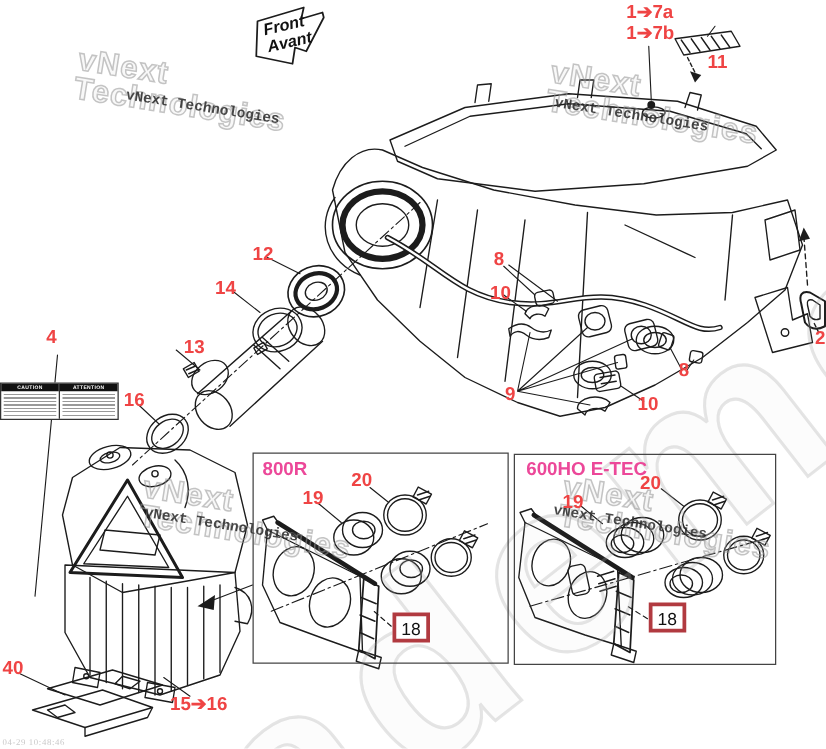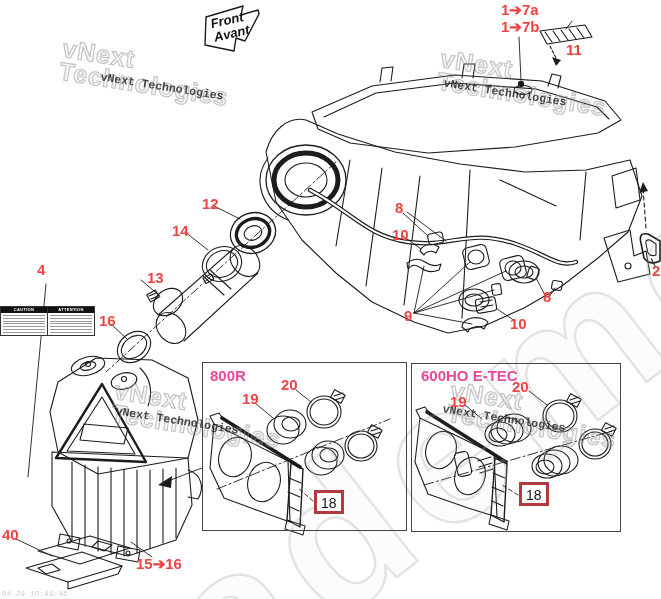--- a/index.html
+++ b/index.html
@@ -25,21 +25,21 @@
       -webkit-text-stroke:2.5px rgba(160,160,160,0.28);pointer-events:none;white-space:nowrap;}
   
   .decal{position:absolute;left:0px;top:306px;width:93px;height:28px;border:1px solid #333;
          background:#fff;display:flex;}
   .decal-col{flex:1;display:flex;flex-direction:column;border-right:1px solid #333;}
   .decal-col:last-child{border-right:none;}
   .decal-head{background:#111;color:#fff;font-size:4px;font-weight:bold;text-align:center;
               line-height:6px;height:6px;letter-spacing:.3px;}
   .decal-body{flex:1;margin:1.5px 2px;background:repeating-linear-gradient(
               to bottom,#777 0px,#777 1px,transparent 1px,transparent 2.8px);opacity:.75;}
-  .footer-stamp{position:absolute;left:2px;top:590px;font-family:Liberation Mono, monospace;
+  .footer-stamp{position:absolute;left:2px;top:590px;font-family:Liberation Serif, serif;
               font-size:7px;color:#c9c9c9;letter-spacing:.5px;}
 </style>
 </head>
 <body>
 
 <div id="stage">
 
   <svg width="661" height="599" viewBox="0 0 661 599" class="art">
 
     <g>

